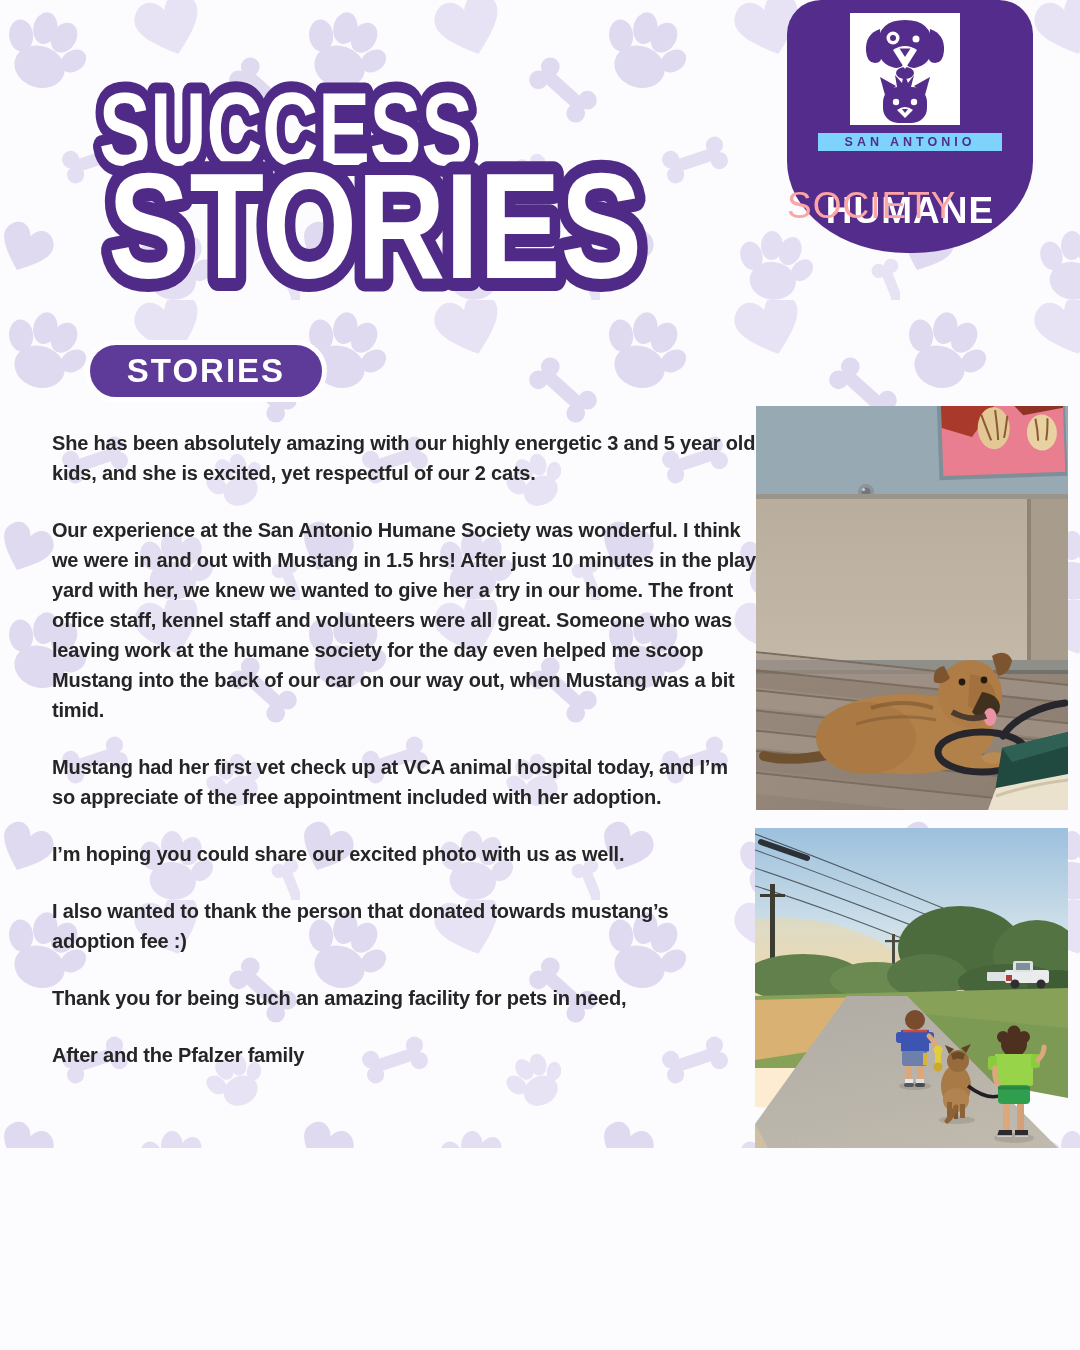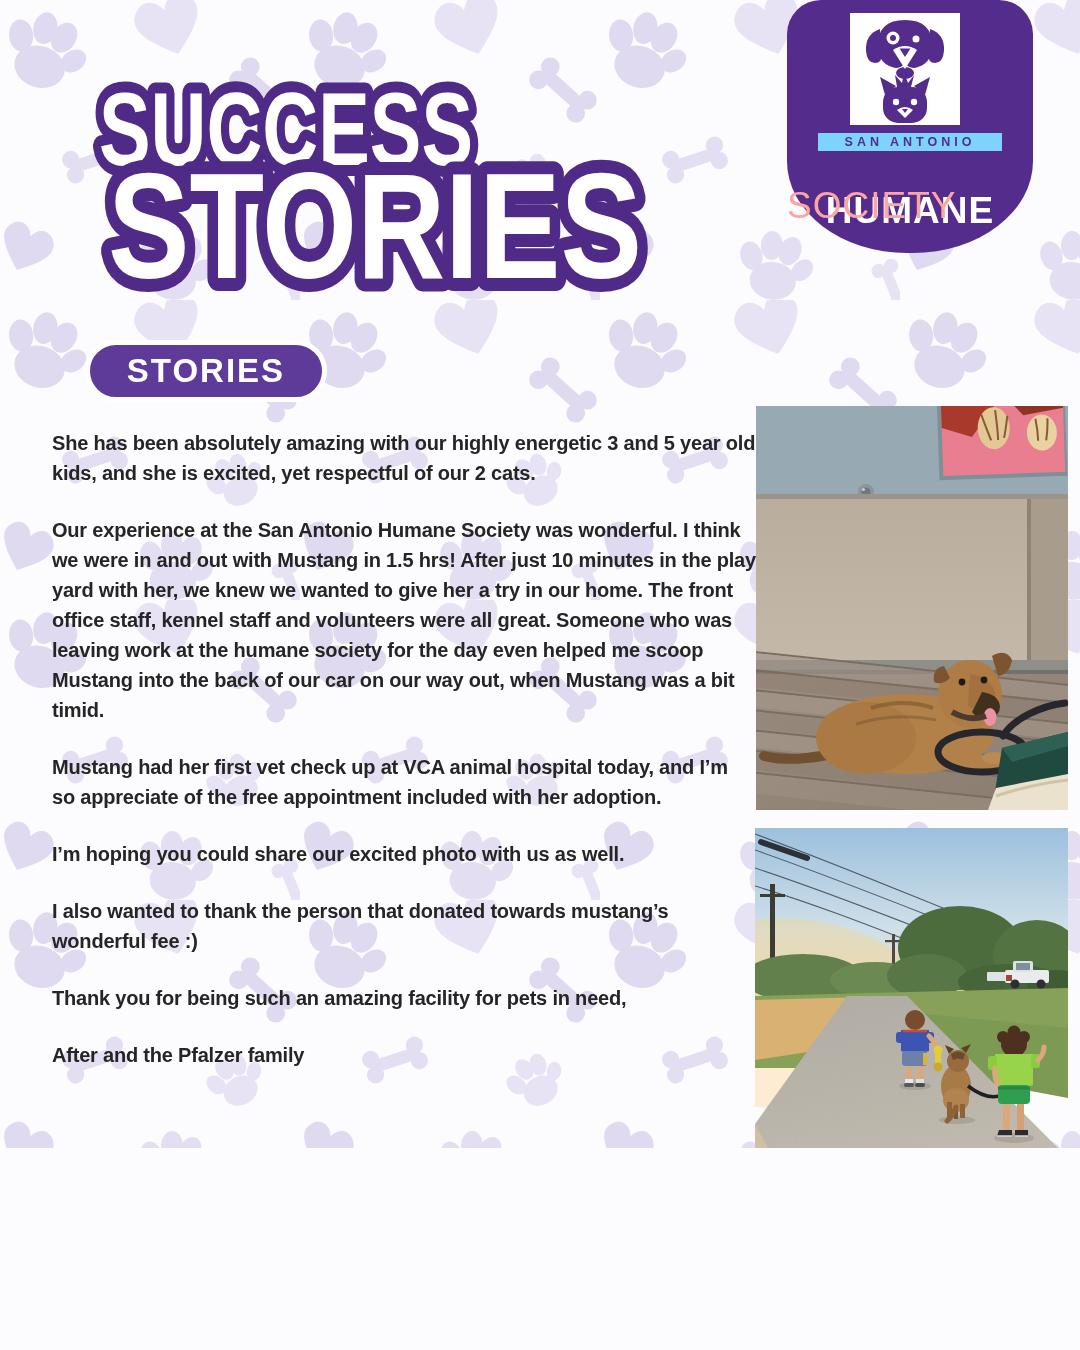--- a/index.html
+++ b/index.html
@@ -112,21 +112,21 @@
     <div class="org2">SOCIETY</div>
   </div>
 
   <div class="layer pill">STORIES</div>
 
   <div class="layer testimonial">
     <p>She has been absolutely amazing with our highly energetic 3 and 5 year old kids, and she is excited, yet respectful of our 2 cats.</p>
     <p>Our experience at the San Antonio Humane Society was wonderful. I think we were in and out with Mustang in 1.5 hrs! After just 10 minutes in the play yard with her, we knew we wanted to give her a try in our home. The front office staff, kennel staff and volunteers were all great. Someone who was leaving work at the humane society for the day even helped me scoop Mustang into the back of our car on our way out, when Mustang was a bit timid.</p>
     <p>Mustang had her first vet check up at VCA animal hospital today, and I’m so appreciate of the free appointment included with her adoption.</p>
     <p>I’m hoping you could share our excited photo with us as well.</p>
-    <p>I also wanted to thank the person that donated towards mustang’s wonderful fee :)</p>
+    <p>I also wanted to thank the person that donated towards mustang’s adoption fee :)</p>
     <p>Thank you for being such an amazing facility for pets in need,</p>
     <p>After and the Pfalzer family</p>
   </div>
 
   <div class="layer photo1" role="img" aria-label="Mustang the dog lying on the floor inside the humane society office">
     <svg viewBox="0 0 312 404" preserveAspectRatio="none">
       <defs>
         <linearGradient id="panelG" x1="0" y1="0" x2="0" y2="1">
           <stop offset="0" stop-color="#b9ad9d"></stop>
             <stop offset="1" stop-color="#c4b8a8"></stop>

